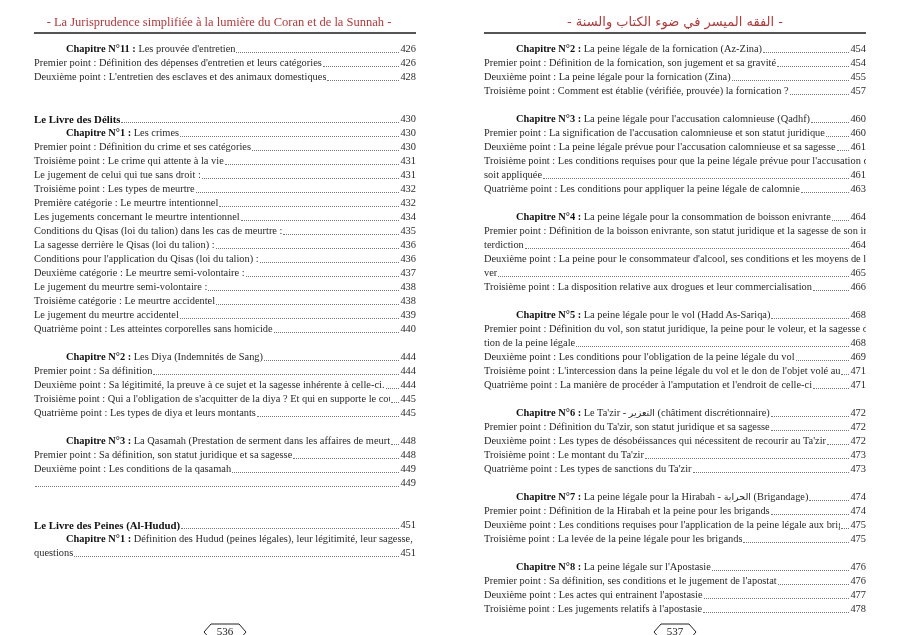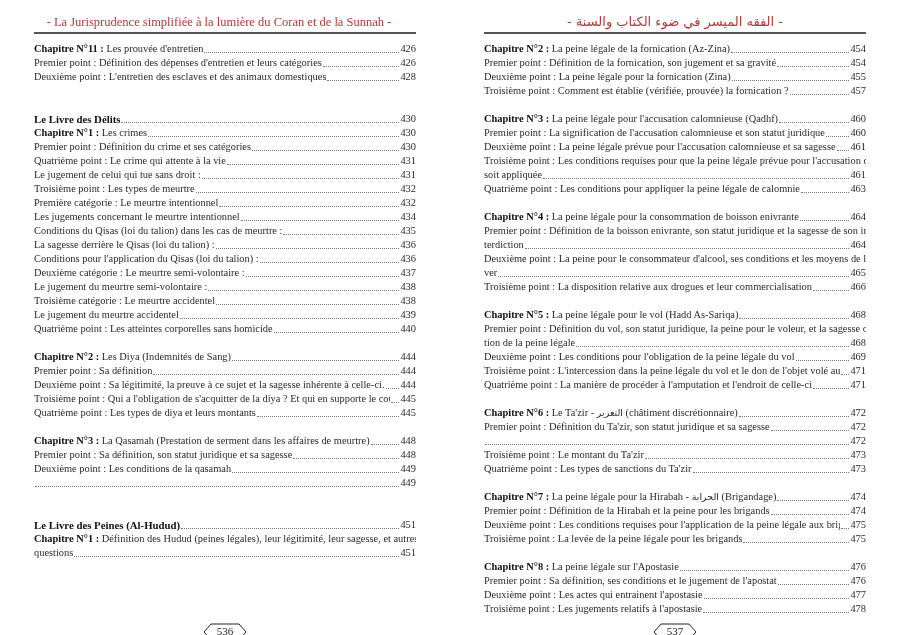--- a/index.html
+++ b/index.html
@@ -19,21 +19,21 @@
   .toc-line {
     display: flex; align-items: flex-end; font-size: 10.4px; line-height: 14px; height: 14px;
     white-space: nowrap; overflow: hidden;
   }
   .toc-line .txt { flex: 0 1 auto; overflow: hidden; text-overflow: clip; }
   .toc-line .lead {
     flex: 1 1 auto; border-bottom: 1px dotted #777; margin: 0 1px 3px 1px; min-width: 8px; height: 1px;
   }
   .toc-line .pg { flex: 0 0 auto; }
   .toc-line.wrap1 { display: block; height: 14px; text-align: justify; text-align-last: justify; }
-  .b { font-weight: bold; color: #111; }
+  .b { font-weight: bold; color: #111; margin-left: 32px; }
   .book { font-weight: bold; color: #111; font-size: 10.8px; }
   .gap-m { height: 14px; }
   .gap-l { height: 28px; }
   .page-num {
     position: absolute; top: 623px; left: 50%; transform: translateX(-50%);
     width: 44px; height: 18px;
   }
   .page-num svg { position: absolute; left: 0; top: 0; }
   .page-num span {
     position: absolute; left: 0; right: 0; top: 2px; text-align: center; font-size: 11px; color: #222;
@@ -77,21 +77,21 @@
           <span class="txt"><span class="b">Chapitre N°1 :</span><span> Les crimes</span></span>
           <span class="lead"></span>
           <span class="pg">430</span>
         </div>
       <div class="toc-line">
           <span class="txt">Premier point : Définition du crime et ses catégories</span>
           <span class="lead"></span>
           <span class="pg">430</span>
         </div>
       <div class="toc-line">
-          <span class="txt">Quatrième point : Le crime qui attente à la vie</span>
+          <span class="txt">Troisième point : Le crime qui attente à la vie</span>
           <span class="lead"></span>
           <span class="pg">431</span>
         </div>
       <div class="toc-line">
           <span class="txt">Le jugement de celui qui tue sans droit :</span>
           <span class="lead"></span>
           <span class="pg">431</span>
         </div>
       <div class="toc-line">
           <span class="txt">Troisième point : Les types de meurtre</span>
@@ -337,20 +337,21 @@
           <span class="txt"><span class="b">Chapitre N°6 :</span><span> Le Ta'zir - </span><span class="arabic" dir="rtl">التعزير</span><span> (châtiment discrétionnaire)</span></span>
           <span class="lead"></span>
           <span class="pg">472</span>
         </div>
       <div class="toc-line">
           <span class="txt">Premier point : Définition du Ta'zir, son statut juridique et sa sagesse</span>
           <span class="lead"></span>
           <span class="pg">472</span>
         </div>
       <div class="toc-line">
+          <span class="txt">Deuxième point : Les types de désobéissances qui nécessitent de recourir au Ta'zir</span>
           <span class="lead"></span>
           <span class="pg">472</span>
         </div>
       <div class="toc-line">
           <span class="txt">Troisième point : Le montant du Ta'zir</span>
           <span class="lead"></span>
           <span class="pg">473</span>
         </div>
       <div class="toc-line">
           <span class="txt">Quatrième point : Les types de sanctions du Ta'zir</span>

